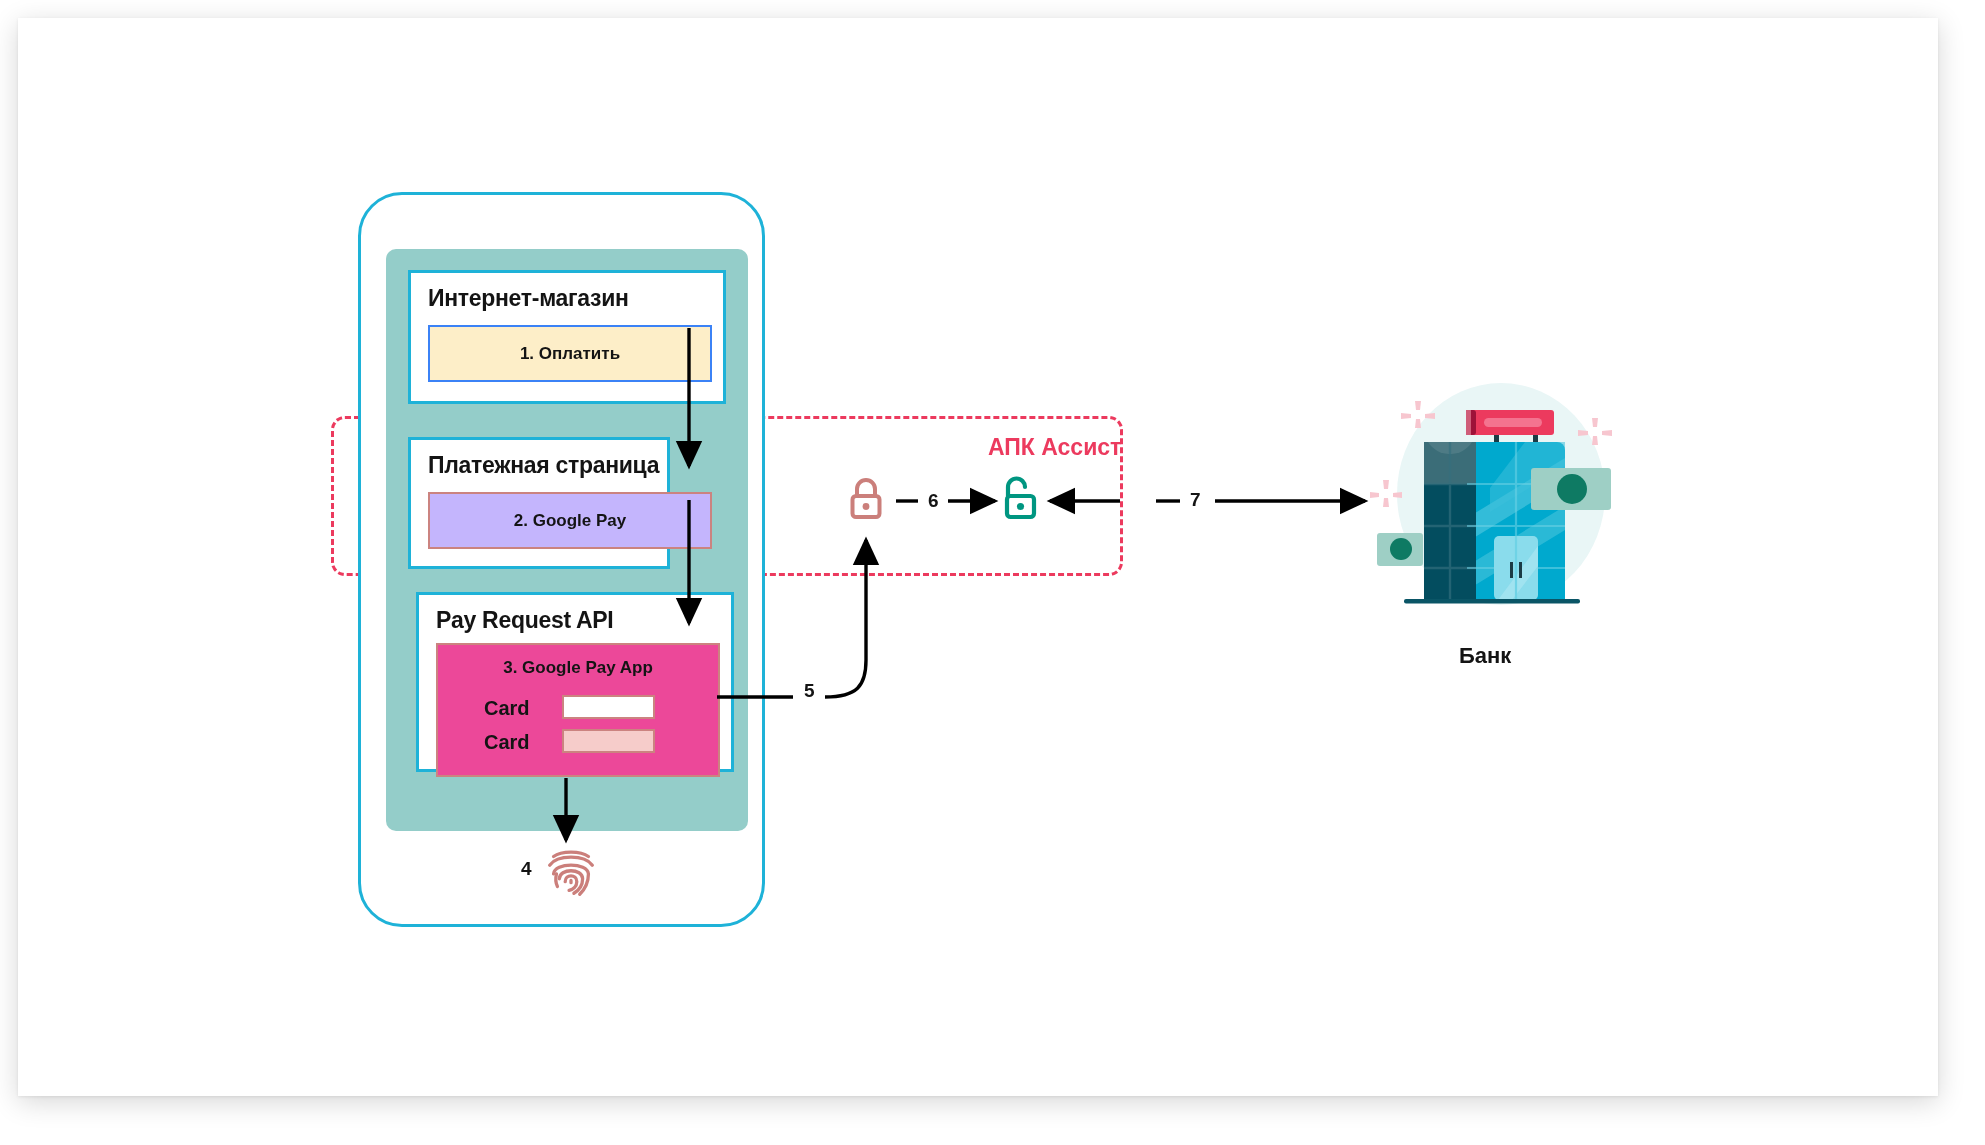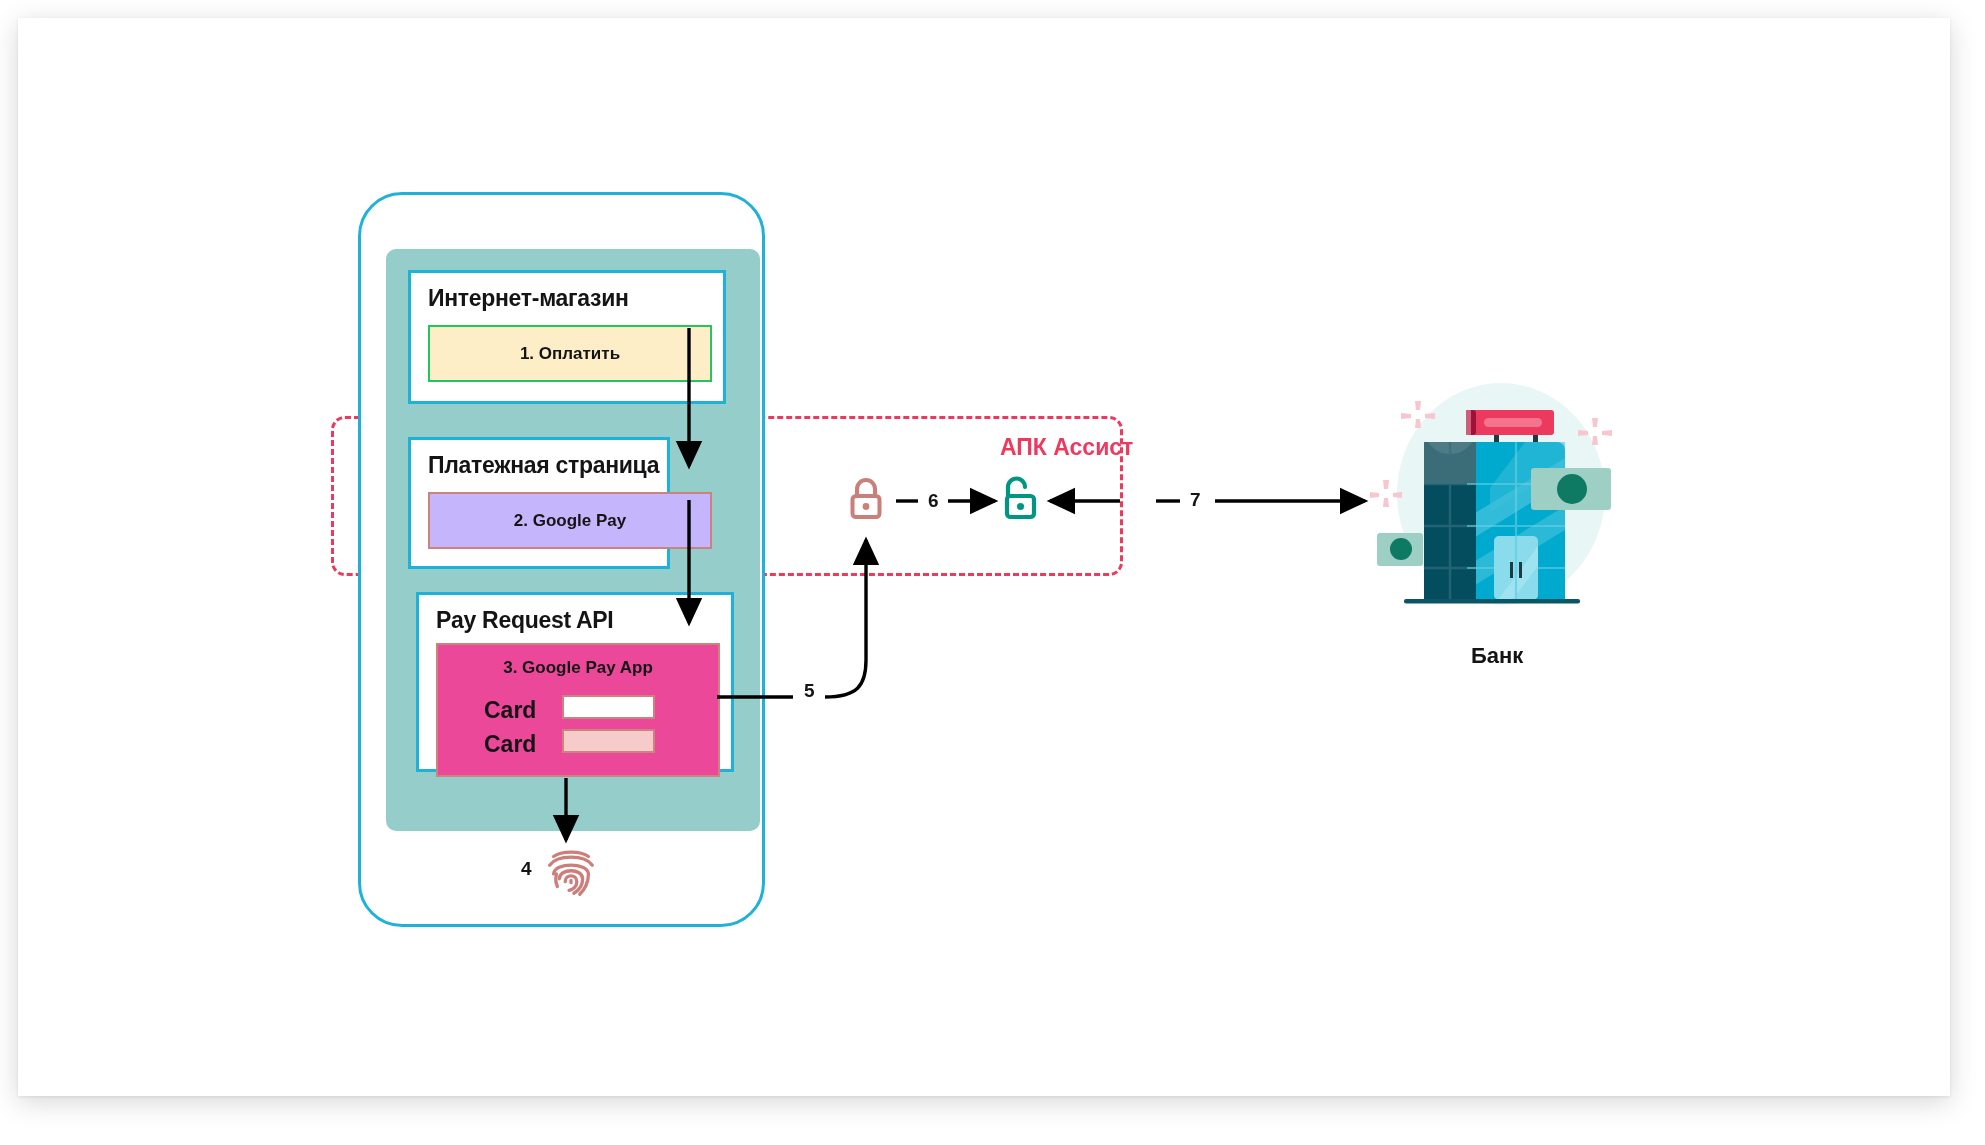--- a/index.html
+++ b/index.html
@@ -23,21 +23,21 @@
     height: 1078px;
     background: #ffffff;
     box-shadow: 0 6px 26px rgba(0,0,0,0.16), 0 1px 3px rgba(0,0,0,0.08);
   }
   #stage {
     position: absolute;
     left: 0; top: 0;
     width: 1985px;
     height: 1145px;
   }
-  .abs { position: absolute; padding-left: 12px; }
+  .abs { position: absolute; }
 
   
   #phone-frame {
     left: 358px; top: 192px;
     width: 407px; height: 735px;
     border: 3px solid #1eb2d8;
     border-radius: 44px;
     background: #ffffff;
     box-sizing: border-box;
   }
@@ -68,21 +68,21 @@
   }
 
   .inner-box {
     position: absolute;
     box-sizing: border-box;
   }
   #box-pay {
     left: 17px; top: 52px;
     width: 284px; height: 57px;
     background: #fdeec8;
-    border: 2px solid #22c55e;
+    border: 2px solid #3b82f6;
   }
   #box-gpay {
     left: 17px; top: 52px;
     width: 284px; height: 57px;
     background: #c4b5fd;
     border: 2px solid #cb8380;
   }
   #box-gpayapp {
     left: 17px; top: 48px;
     width: 284px; height: 134px;
@@ -106,21 +106,21 @@
     font-size: 17px;
     font-weight: 700;
     color: #141414;
   }
   .card-row { position: absolute; left: 46px; }
   #card-row-1 { top: 50px; }
   #card-row-2 { top: 84px; }
   .card-label {
     position: absolute;
     left: 0; top: 2px;
-    font-size: 23px;
+    font-size: 20px;
     font-weight: 700;
     color: #141414;
   }
   .card-field {
     position: absolute;
     left: 78px; top: 0;
     width: 93px; height: 24px;
     border: 2px solid #cb8380;
     box-sizing: border-box;
   }

